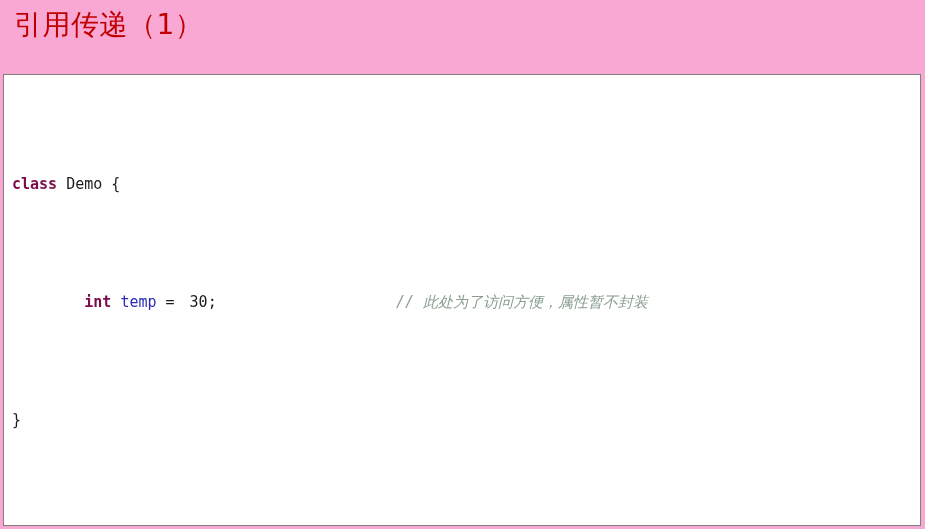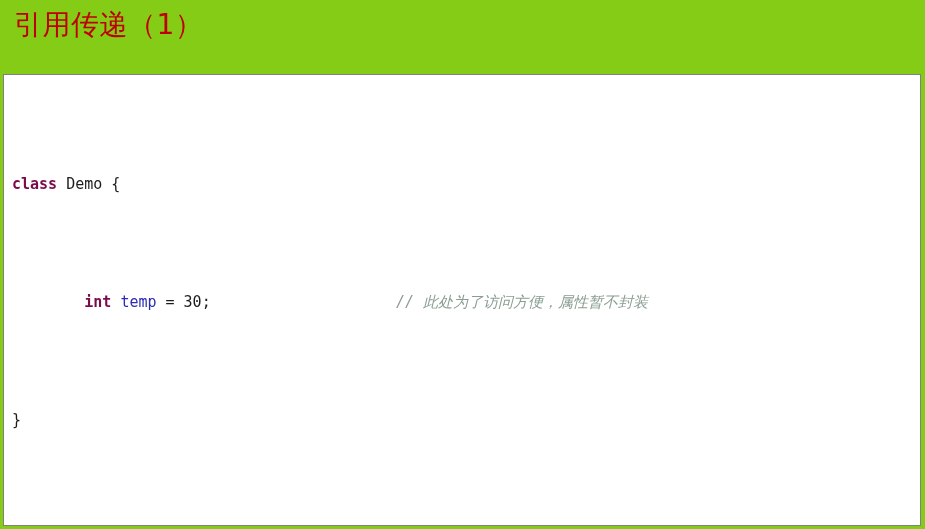--- a/index.html
+++ b/index.html
@@ -15,21 +15,21 @@
     font-family: "Liberation Sans", "DejaVu Sans", sans-serif;
     position: relative;
   }
 
   #slide {
     position: absolute;
     left: 0;
     top: 0;
     width: 925px;
     height: 529px;
-    background: #84cc16;
+    background: #f9a8d4;
   }
 
   
   #slide-title {
     position: absolute;
     left: 14px;
     top: 7px;
     font-family: "DejaVu Sans", "Liberation Sans", sans-serif;
     font-size: 28px;
     line-height: 36px;
@@ -69,21 +69,21 @@
     height: 23.6px;
     white-space: pre;
     padding-left: 8px;
     position: relative;
   }
 
   
   .tok-kw      { color: #7B0B4B; font-weight: bold; }
   .tok-plain   { color: #1c1c1c; }
   .tok-ident   { color: #2b2bb5; text-align: right; }
-  .tok-num     { color: #1c1c1c; }
+  .tok-num     { color: #1c1c1c; margin-left: 6px; }
   .tok-comment { color: #8a9e90; font-style: italic; }
 
   .comment-col {
     position: absolute;
     white-space: pre;
     text-align: right;
   }
 </style>
 </head>
 <body>

